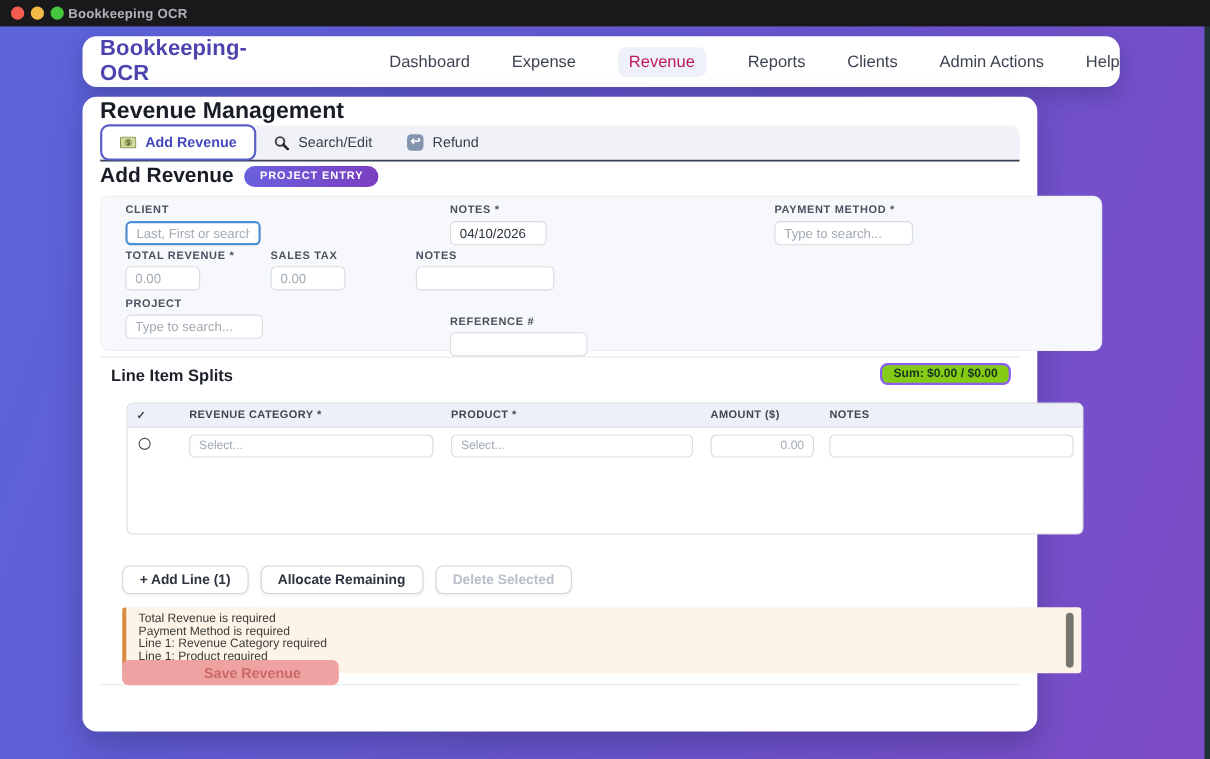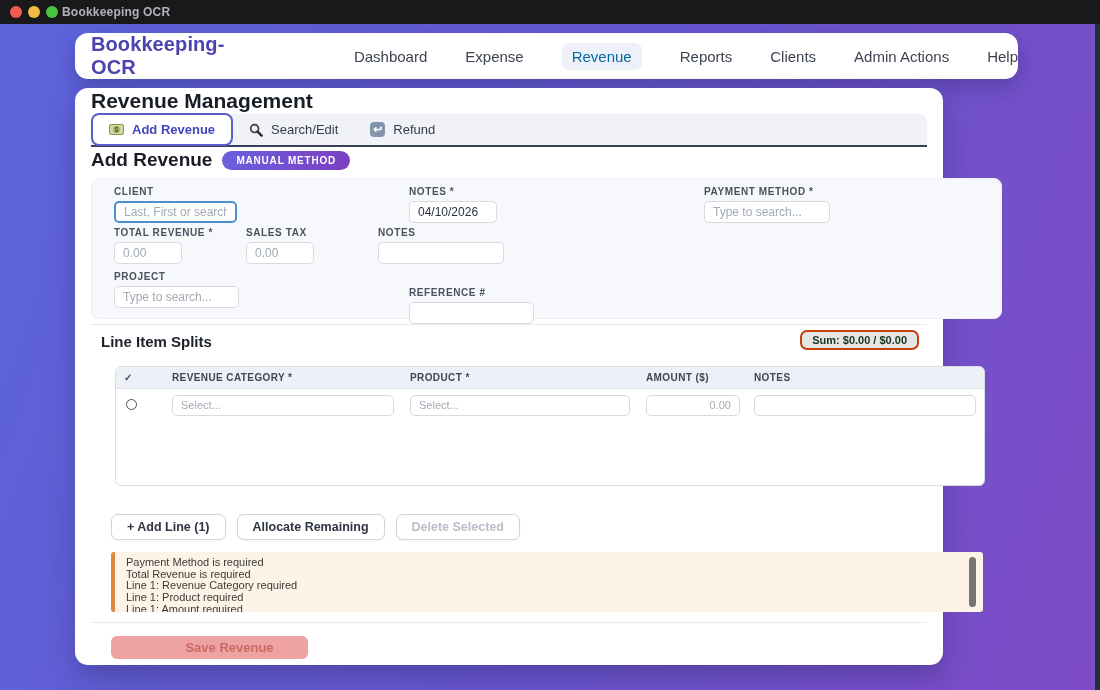--- a/index.html
+++ b/index.html
@@ -16,21 +16,21 @@
   .tl.yellow { left: 28px; background: #f3bb45; }
   .tl.green { left: 46px; background: #46c53e; }
   .tl-title { position: absolute; left: 62px; top: 5px; font-size: 12px; font-weight: 700; color: #b2b2b8; letter-spacing: .2px; }
 
   
   .nav-card { position: absolute; left: 75px; top: 33px; width: 943px; height: 46px; background: #fff;
     border-radius: 13px; box-shadow: 0 8px 22px rgba(25,25,70,.28); display: flex; align-items: center; z-index: 2; }
   .logo { font-size: 20px; font-weight: 800; color: #4c43ae; margin-left: 16px; letter-spacing: .1px; cursor: pointer; }
   .nav-items { display: flex; align-items: center; gap: 38px; margin-left: 96px; }
   .nav-item { font-size: 15px; color: #3d4350; cursor: pointer; white-space: nowrap; }
-  .nav-item.active { color: #0369a1; background: #eef0fa; padding: 5px 10px; border-radius: 7px; font-weight: 500; }
+  .nav-item.active { color: #be185d; background: #eef0fa; padding: 5px 10px; border-radius: 7px; font-weight: 500; }
 
   
   .main-card { position: absolute; left: 75px; top: 88px; width: 868px; height: 577px; background: #fff;
     border-radius: 13px; box-shadow: 0 12px 28px rgba(25,25,70,.30); z-index: 2; }
   .page-title { position: absolute; left: 16px; top: 1px; font-size: 21px; font-weight: 800; color: #191d26; }
 
   .tabstrip { position: absolute; left: 16px; right: 16px; top: 26px; height: 33px; background: #f0f2f7;
     border-bottom: 2px solid #3a4156; border-radius: 8px 8px 0 0; display: flex; align-items: center; }
   .tab { display: flex; align-items: center; gap: 8px; height: 33px; padding: 0 16px; font-size: 13px;
     color: #353c49; cursor: pointer; }
@@ -54,21 +54,21 @@
   .inp.focused { border: 2px solid #4e8ed2; }
   .inp.amt { text-align: right; }
 
   .divider { position: absolute; left: 16px; right: 16px; height: 1px; background: #e8eaf0; }
   .d1 { top: 236px; }
   .d2 { top: 534px; }
 
   .splits-head { position: absolute; left: 26px; right: 24px; top: 242px; display: flex;
     justify-content: space-between; align-items: flex-end; }
   .splits-title { font-size: 15px; font-weight: 800; color: #1c2129; }
-  .sum-badge { background: #e5e5e5; border: 2px solid #c2410c; color: #17351d; font-size: 11px;
+  .sum-badge { background: #84cc16; border: 2px solid #8b5cf6; color: #17351d; font-size: 11px;
     font-weight: 700; padding: 2px 10px; border-radius: 7px; }
 
   .li-table { position: absolute; left: 40px; top: 278px; width: 870px; height: 120px;
     border: 1px solid #d9dde4; border-radius: 6px; overflow: hidden; background: #fff; }
   .thead, .trow { display: grid; grid-template-columns: 48px 238px 236px 108px 1fr; align-items: center; }
   .thead { height: 22px; background: #edf0f6; border-bottom: 1px solid #dde1e8; }
   .th { font-size: 10px; font-weight: 700; color: #3e4756; letter-spacing: .4px; padding-left: 8px; white-space: nowrap; }
   .trow { height: 32px; }
   .td { padding: 0 8px; }
   .radio { display: inline-block; width: 11px; height: 11px; border: 1.5px solid #4b4f55; border-radius: 50%;
@@ -81,21 +81,21 @@
     font-size: 12.5px; font-weight: 700; color: #2e3440; font-family: "Liberation Sans", sans-serif;
     cursor: pointer; box-shadow: 0 1px 2px rgba(0,0,0,.06); }
   .btn.disabled { color: #b9bfc8; cursor: default; }
 
   .error-box { position: absolute; left: 36px; top: 464px; width: 872px; height: 60px; background: #fdf4e7;
     border-left: 4px solid #d98a3f; border-radius: 3px; padding: 5px 24px 0 11px; overflow: hidden; }
   .error-line { font-size: 11px; color: #3b3b38; line-height: 11.7px; }
   .scroll-thumb { position: absolute; right: 7px; top: 5px; width: 7px; height: 50px; background: #75746e;
     border-radius: 4px; cursor: grab; }
 
-  .save-btn { position: absolute; left: 36px; top: 548px; width: 197px; height: 23px; background: #efa2a2;
+  .save-btn { position: absolute; left: 36px; top: 512px; width: 197px; height: 23px; background: #efa2a2;
     border: none; border-radius: 6px; font-size: 13px; font-weight: 700; color: #ca6a65;
     font-family: "Liberation Sans", sans-serif; cursor: pointer; padding-left: 40px; }
 </style>
 </head>
 <body>
 
 <div class="screen">
   <div class="edge-strip"></div>
 
   <div class="titlebar">
@@ -144,21 +144,21 @@
       <div class="tab">
         <span class="tab-icon">
           <span class="refund-glyph">↩</span>
         </span>
         <span>Refund</span>
       </div>
     </div>
 
     <div class="section-head">
       <h2 class="section-title">Add Revenue</h2>
-      <span class="manual-badge">MANUAL METHOD</span>
+      <span class="manual-badge">PROJECT ENTRY</span>
     </div>
 
     <div class="form-panel">
       <div class="fg" style="left:22px; top:7px;">
         <label>CLIENT</label>
         <input class="inp focused" style="width: 123px;" placeholder="Last, First or search...">
       </div>
       <div class="fg" style="left:317px; top:7px;">
         <label>NOTES *</label>
         <input class="inp" style="width: 88px;" value="04/10/2026">
@@ -213,22 +213,22 @@
       </div>
     </div>
 
     <div class="btn-row">
       <button class="btn">+ Add Line (1)</button>
       <button class="btn">Allocate Remaining</button>
       <button class="btn disabled">Delete Selected</button>
     </div>
 
     <div class="error-box">
+      <div class="error-line">Total Revenue is required</div>
       <div class="error-line">Payment Method is required</div>
-      <div class="error-line">Total Revenue is required</div>
       <div class="error-line">Line 1: Revenue Category required</div>
       <div class="error-line">Line 1: Product required</div>
       <div class="error-line">Line 1: Amount required</div>
       <div class="scroll-thumb"></div>
     </div>
 
     <div class="divider d2"></div>
 
     <button class="save-btn">Save Revenue</button>
   </div>

